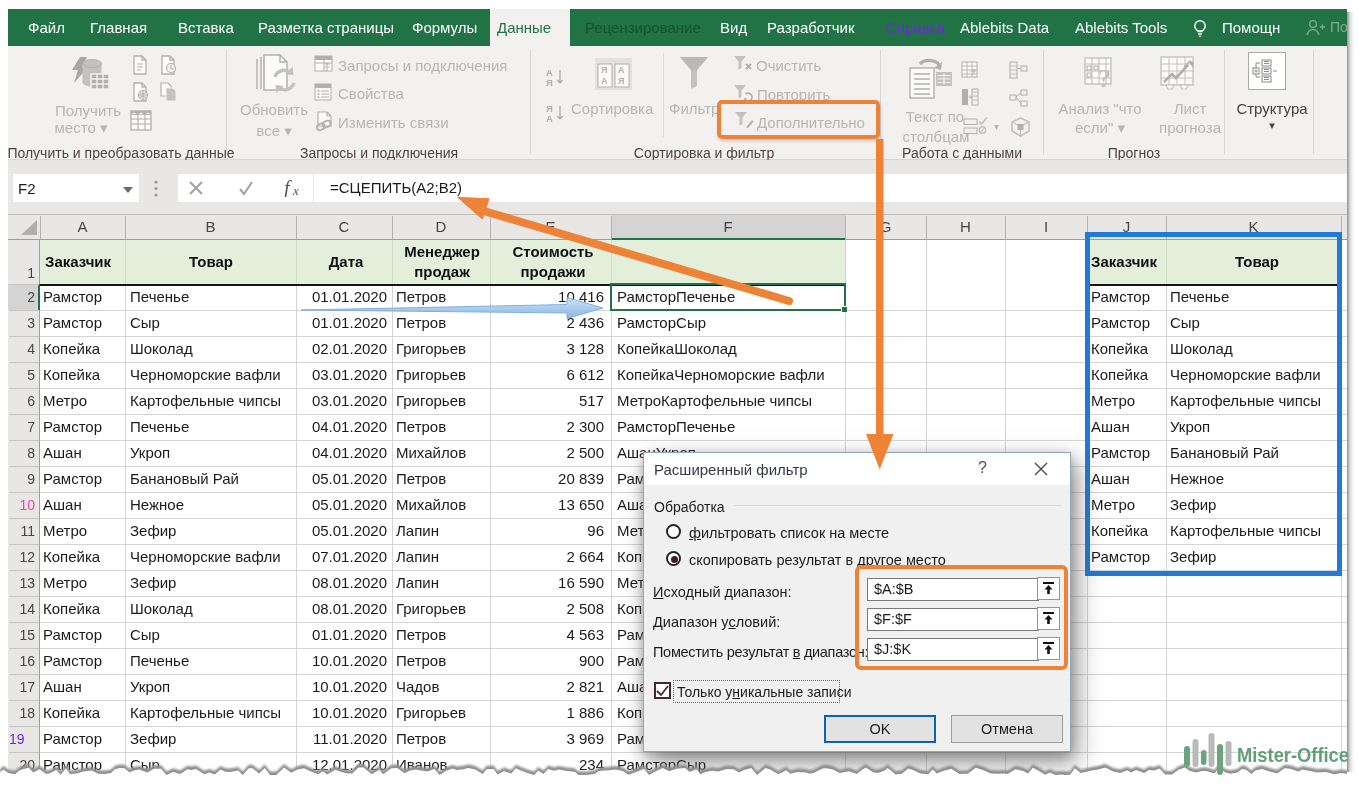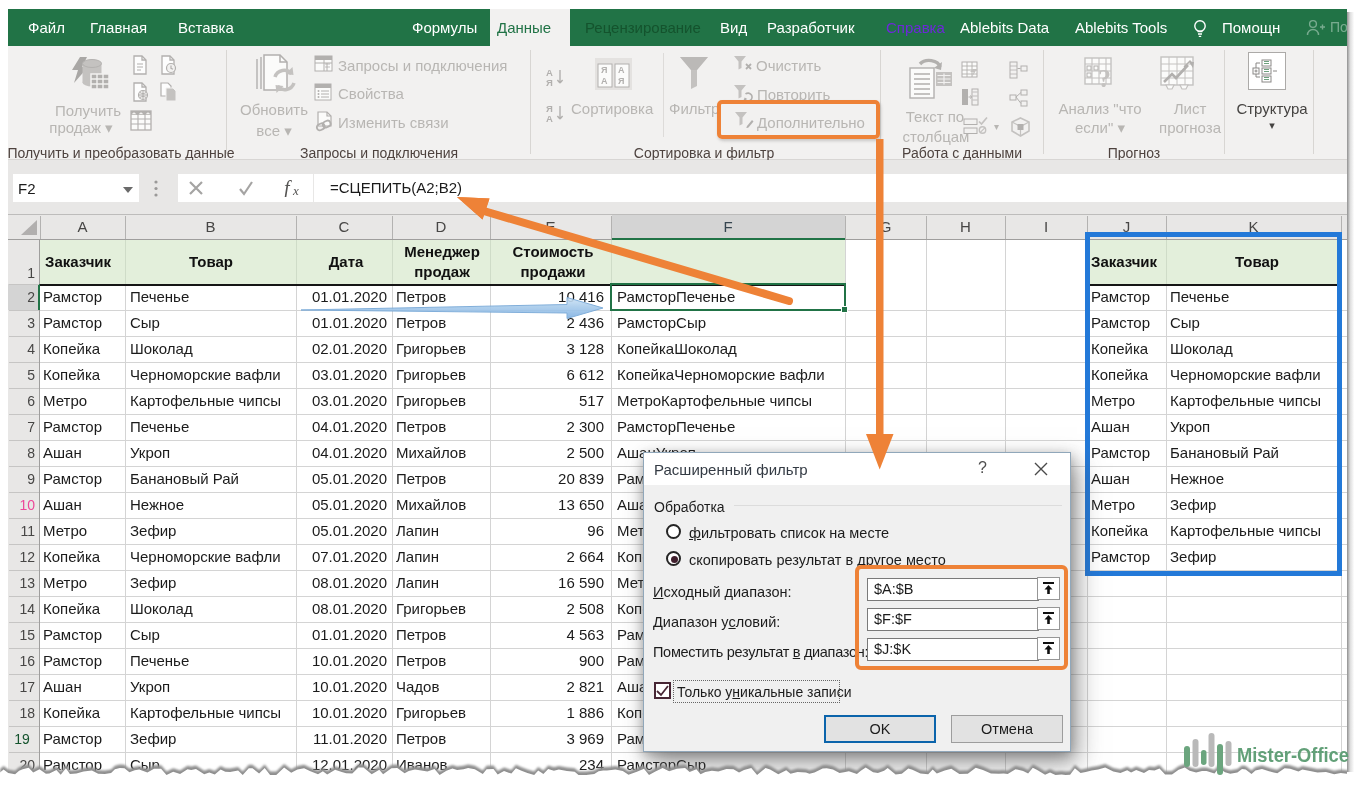--- a/index.html
+++ b/index.html
@@ -14,20 +14,21 @@
 .hl{position:absolute;background:#d4d4d4;height:1px}
 .vl{position:absolute;background:#d4d4d4;width:1px}
 </style></head><body>
 
 <div id="app">
 <div class="abs" style="left:0;top:0;width:1339px;height:37px;background:#217346"></div>
 <div class="abs" style="left:482px;top:0;width:80px;height:37px;background:#f2f1f0"></div>
 <div class="abs tabtxt" style="left:20px;top:0;color:#fff">Файл</div>
 <div class="abs tabtxt" style="left:82px;top:0;color:#fff">Главная</div>
 <div class="abs tabtxt" style="left:170px;top:0;color:#fff">Вставка</div>
+<div class="abs tabtxt" style="left:250px;top:0;color:#fff">Разметка страницы</div>
 <div class="abs tabtxt" style="left:404px;top:0;color:#fff">Формулы</div>
 <div class="abs tabtxt" style="left:489px;top:0;color:#217346">Данные</div>
 <div class="abs tabtxt" style="left:577px;top:0;color:#14532d">Рецензирование</div>
 <div class="abs tabtxt" style="left:712px;top:0;color:#fff">Вид</div>
 <div class="abs tabtxt" style="left:759px;top:0;color:#fff">Разработчик</div>
 <div class="abs tabtxt" style="left:878px;top:0;color:#6d28d9">Справка</div>
 <div class="abs tabtxt" style="left:952px;top:0;color:#fff">Ablebits Data</div>
 <div class="abs tabtxt" style="left:1067px;top:0;color:#fff">Ablebits Tools</div>
 <svg class="abs" style="left:1183px;top:9px" width="18" height="20" viewBox="0 0 18 20">
       <g fill="none" stroke="#fff" stroke-width="1.4">
@@ -57,21 +58,21 @@
 <ellipse cx="24" cy="6.5" rx="9.5" ry="4" fill="#c4c2c0"></ellipse>
 <rect x="14.5" y="6.5" width="19" height="19" fill="#c4c2c0"></rect>
 <ellipse cx="24" cy="25.5" rx="9.5" ry="4" fill="#c4c2c0"></ellipse>
 <ellipse cx="24" cy="6.5" rx="9.5" ry="4" fill="none" stroke="#b4b2b0" stroke-width="1"></ellipse>
 <g>
         <rect x="23" y="17" width="18" height="15" fill="#b2b0ae" stroke="#f2f1f0" stroke-width="1.5"></rect>
 <path d="M23 22h18M23 27h18M29 17v15M35 17v15" stroke="#f2f1f0" stroke-width="1.4"></path>
       </g>
     </svg>
 <div class="rtx dis" style="left:47px;top:93px;width:66px;text-align:center">Получить</div>
-<div class="rtx dis" style="left:40px;top:110px;width:66px;text-align:center">продаж ▾</div>
+<div class="rtx dis" style="left:40px;top:110px;width:66px;text-align:center">место ▾</div>
 <svg class="abs" style="left:122px;top:46px" width="20" height="20" viewBox="0 0 20 20">
       <path d="M4 1 h8 l4 4 v14 h-12 z" fill="#fdfdfd" stroke="#b2b0ae" stroke-width="1.3"></path>
       <path d="M12 1 l0 4 4 0" fill="none" stroke="#b2b0ae" stroke-width="1.3"></path>
       <path d="M7 9h6M7 12h6M7 15h4" stroke="#b2b0ae" stroke-width="1.2"></path>
     </svg>
 <svg class="abs" style="left:150px;top:46px" width="20" height="20" viewBox="0 0 20 20">
       <path d="M4 1 h8 l4 4 v14 h-12 z" fill="#fdfdfd" stroke="#b2b0ae" stroke-width="1.3"></path>
       <path d="M12 1 l0 4 4 0" fill="none" stroke="#b2b0ae" stroke-width="1.3"></path>
       <circle cx="13" cy="13" r="4.5" fill="#f2f1f0" stroke="#b2b0ae" stroke-width="1.2"></circle>
       <path d="M13 10.5v2.8l2 1" stroke="#b2b0ae" stroke-width="1.2" fill="none"></path>
@@ -332,21 +333,21 @@
 <div class="abs" style="left:1px;top:591.5px;width:26px;text-align:right;font-size:14px;color:#474645">14</div>
 <div class="abs" style="left:1px;top:586.5px;width:30px;height:1px;background:#c6c5c4"></div>
 <div class="abs" style="left:1px;top:617.5px;width:26px;text-align:right;font-size:14px;color:#474645">15</div>
 <div class="abs" style="left:1px;top:612.5px;width:30px;height:1px;background:#c6c5c4"></div>
 <div class="abs" style="left:1px;top:643.5px;width:26px;text-align:right;font-size:14px;color:#474645">16</div>
 <div class="abs" style="left:1px;top:638.5px;width:30px;height:1px;background:#c6c5c4"></div>
 <div class="abs" style="left:1px;top:669.5px;width:26px;text-align:right;font-size:14px;color:#474645">17</div>
 <div class="abs" style="left:1px;top:664.5px;width:30px;height:1px;background:#c6c5c4"></div>
 <div class="abs" style="left:1px;top:695.5px;width:26px;text-align:right;font-size:14px;color:#474645">18</div>
 <div class="abs" style="left:1px;top:690.5px;width:30px;height:1px;background:#c6c5c4"></div>
-<div class="abs" style="left:1px;top:721.5px;width:26px;text-align:center;font-size:14px;color:#14532d">19</div>
+<div class="abs" style="left:1px;top:721.5px;width:26px;text-align:left;font-size:14px;color:#6d28d9">19</div>
 <div class="abs" style="left:1px;top:716.5px;width:30px;height:1px;background:#c6c5c4"></div>
 <div class="abs" style="left:1px;top:747.5px;width:26px;text-align:right;font-size:14px;color:#474645">20</div>
 <div class="abs" style="left:1px;top:742.5px;width:30px;height:1px;background:#c6c5c4"></div>
 <div class="vl" style="left:117px;top:231px;height:545px"></div>
 <div class="vl" style="left:288px;top:231px;height:545px"></div>
 <div class="vl" style="left:384px;top:231px;height:545px"></div>
 <div class="vl" style="left:482px;top:231px;height:545px"></div>
 <div class="vl" style="left:603px;top:231px;height:545px"></div>
 <div class="vl" style="left:837px;top:231px;height:545px"></div>
 <div class="vl" style="left:918px;top:231px;height:545px"></div>

